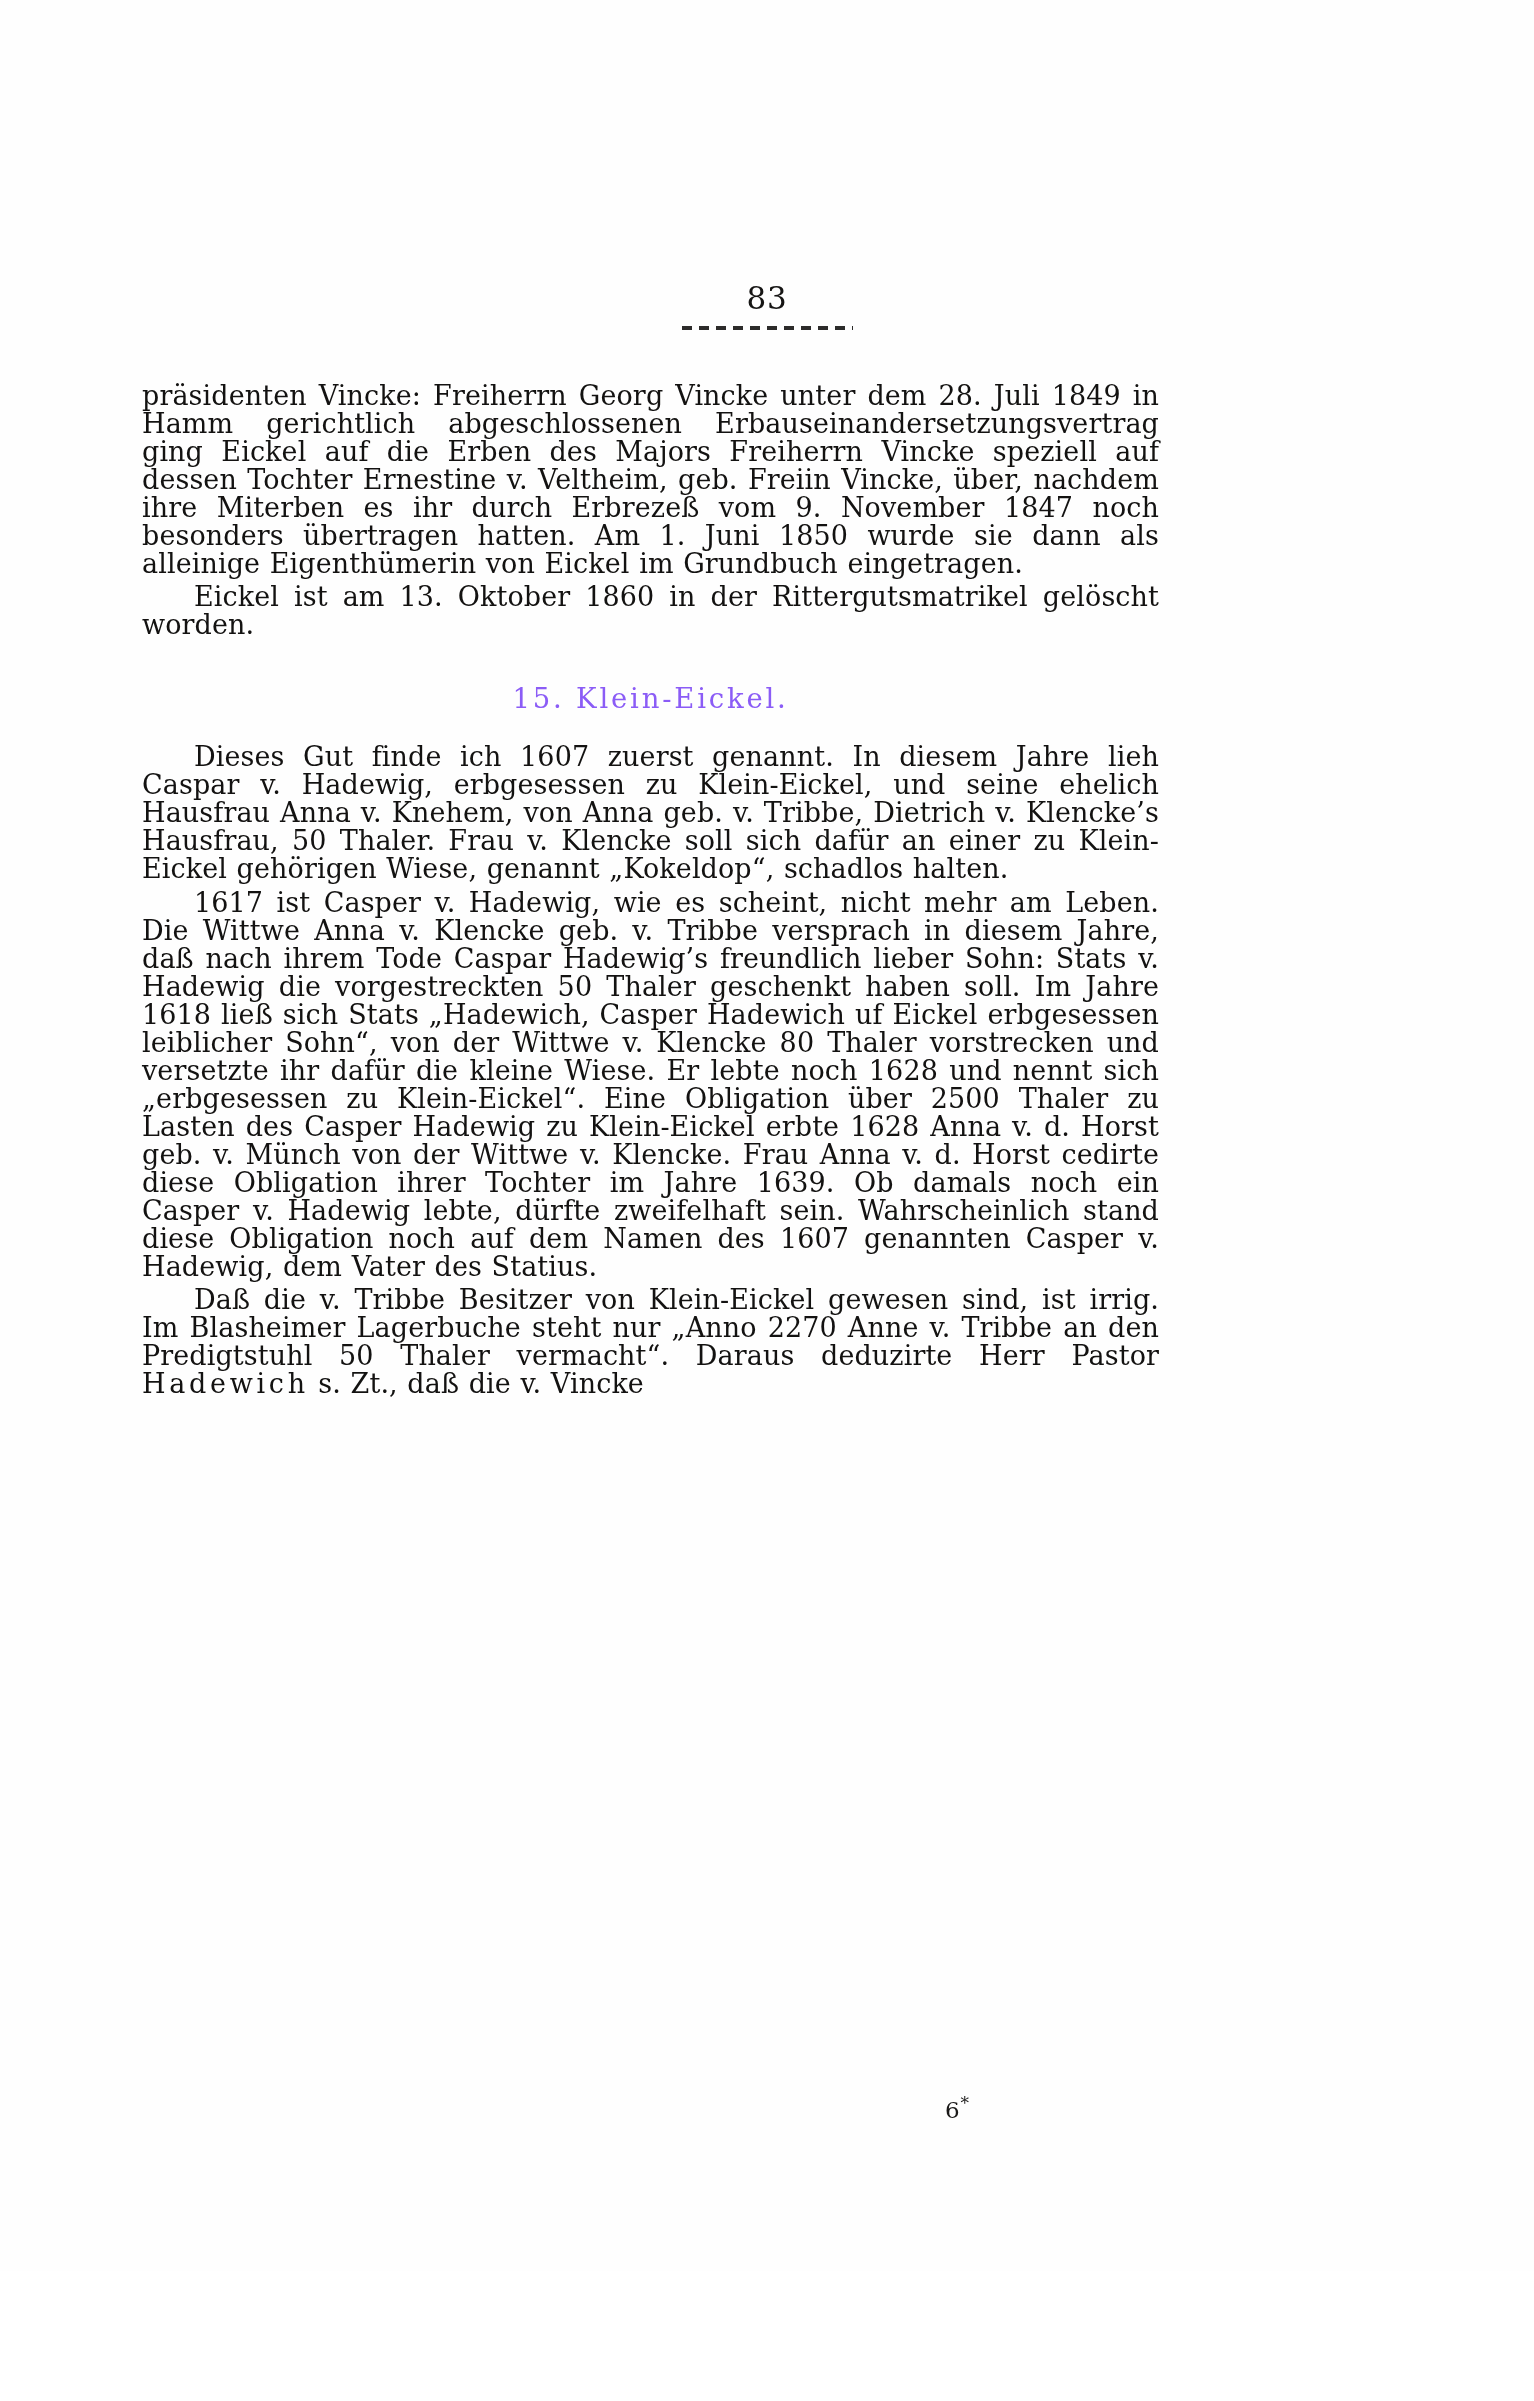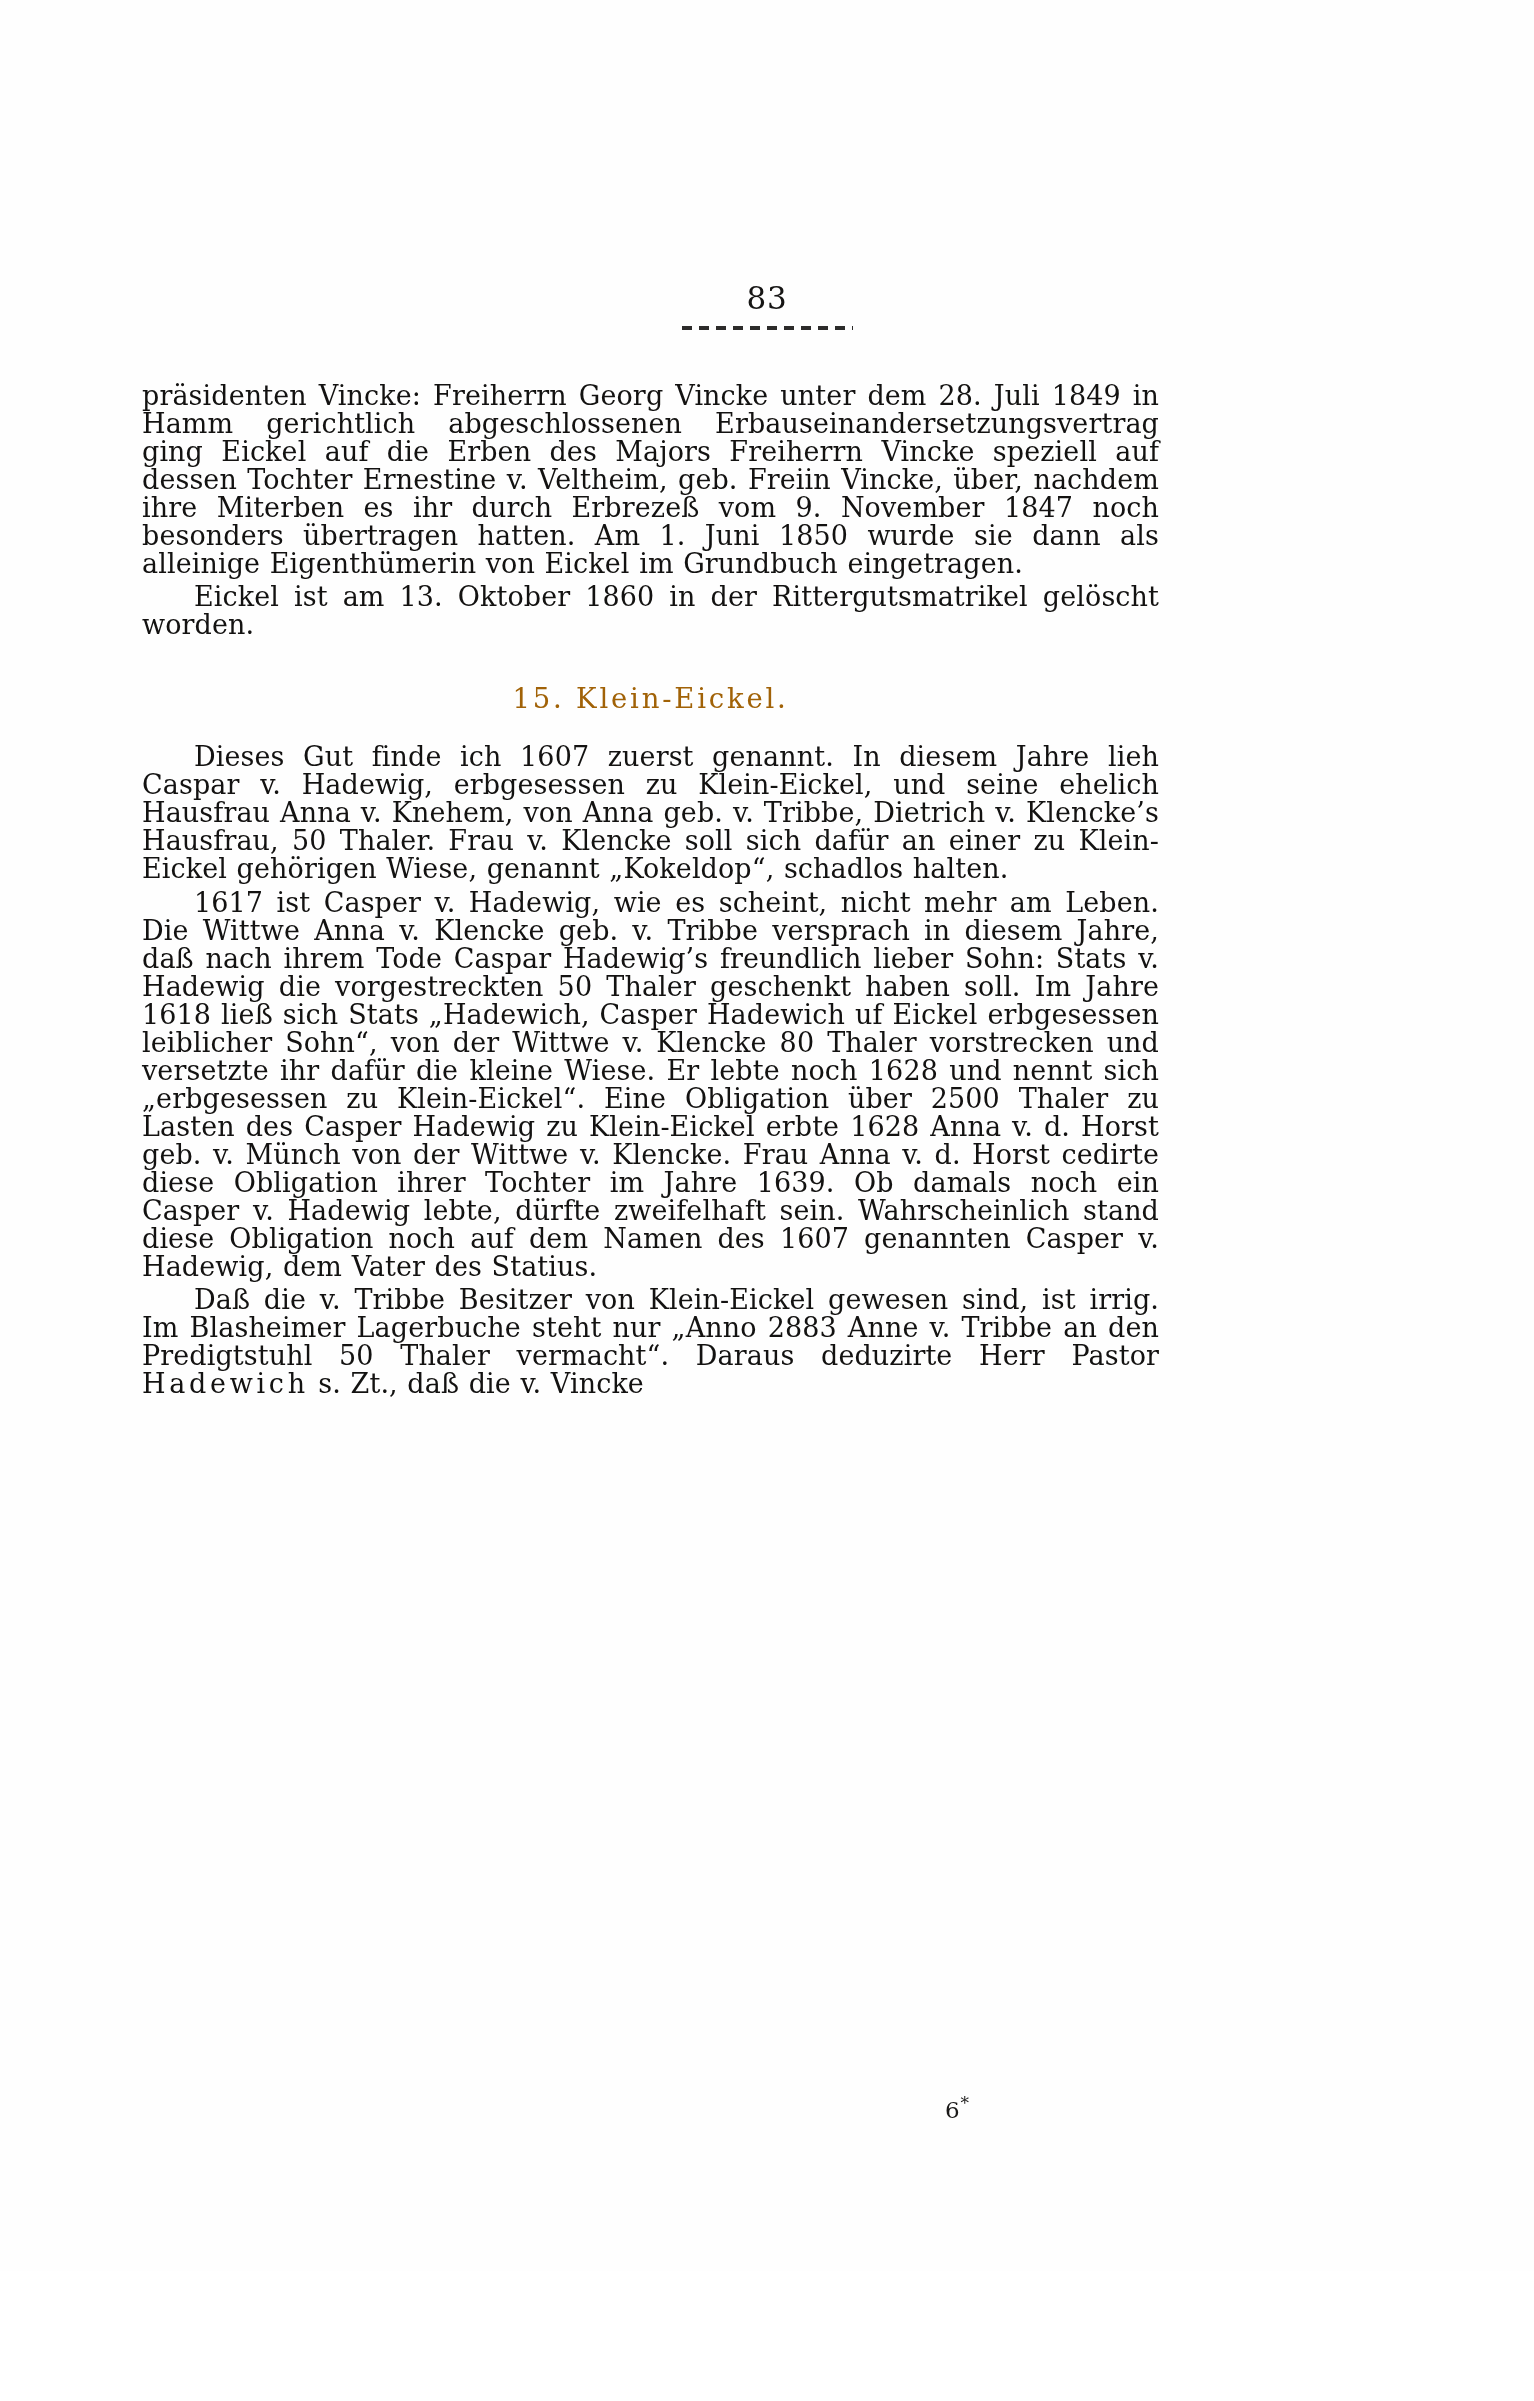--- a/index.html
+++ b/index.html
@@ -73,21 +73,21 @@
 
   
   .section-head {
     margin: 0;
     padding: 0;
     font-size: 27.5px;
     line-height: 36px;
     text-align: center;
     font-weight: 400;
     letter-spacing: 2.8px;
-    color: #a16207;
+    color: #8b5cf6;
   }
   .space-before-head { height: 41px; }
   .space-after-head  { height: 27px; }
 
   
   .sperr {
     letter-spacing: 3.7px;
   }
 
   
@@ -124,20 +124,20 @@
     <div class="space-before-head"></div>
 
     <h2 class="section-head">15. Klein-Eickel.</h2>
 
     <div class="space-after-head"></div>
 
     <p class="para indent">Dieses Gut finde ich 1607 zuerst genannt. In diesem Jahre lieh Caspar v. Hadewig, erbgesessen zu Klein-Eickel, und seine ehelich Hausfrau Anna v. Knehem, von Anna geb. v. Tribbe, Dietrich v. Klencke’s Hausfrau, 50 Thaler. Frau v. Klencke soll sich dafür an einer zu Klein-Eickel gehörigen Wiese, genannt „Kokeldop“, schadlos halten.</p>
 
     <p class="para indent">1617 ist Casper v. Hadewig, wie es scheint, nicht mehr am Leben. Die Wittwe Anna v. Klencke geb. v. Tribbe versprach in diesem Jahre, daß nach ihrem Tode Caspar Hadewig’s freundlich lieber Sohn: Stats v. Hadewig die vorgestreckten 50 Thaler geschenkt haben soll. Im Jahre 1618 ließ sich Stats „Hadewich, Casper Hadewich uf Eickel erbgesessen leiblicher Sohn“, von der Wittwe v. Klencke 80 Thaler vorstrecken und versetzte ihr dafür die kleine Wiese. Er lebte noch 1628 und nennt sich „erbgesessen zu Klein-Eickel“. Eine Obligation über 2500 Thaler zu Lasten des Casper Hadewig zu Klein-Eickel erbte 1628 Anna v. d. Horst geb. v. Münch von der Wittwe v. Klencke. Frau Anna v. d. Horst cedirte diese Obligation ihrer Tochter im Jahre 1639. Ob damals noch ein Casper v. Hadewig lebte, dürfte zweifelhaft sein. Wahrscheinlich stand diese Obligation noch auf dem Namen des 1607 genannten Casper v. Hadewig, dem Vater des Statius.</p>
 
-    <p class="para indent"><span>Daß die v. Tribbe Besitzer von Klein-Eickel gewesen sind, ist irrig. Im Blasheimer Lagerbuche steht nur „Anno 2883 Anne v. Tribbe an den Predigtstuhl 50 Thaler vermacht“. Daraus deduzirte Herr Pastor </span><span class="sperr">Hadewich</span><span> s. Zt., daß die v. Vincke</span></p>
+    <p class="para indent"><span>Daß die v. Tribbe Besitzer von Klein-Eickel gewesen sind, ist irrig. Im Blasheimer Lagerbuche steht nur „Anno 2270 Anne v. Tribbe an den Predigtstuhl 50 Thaler vermacht“. Daraus deduzirte Herr Pastor </span><span class="sperr">Hadewich</span><span> s. Zt., daß die v. Vincke</span></p>
 
   </div>
 
   <div class="signature-mark"><span>6</span><span class="star">*</span></div>
 
 </div>
 
 
 </body></html>

